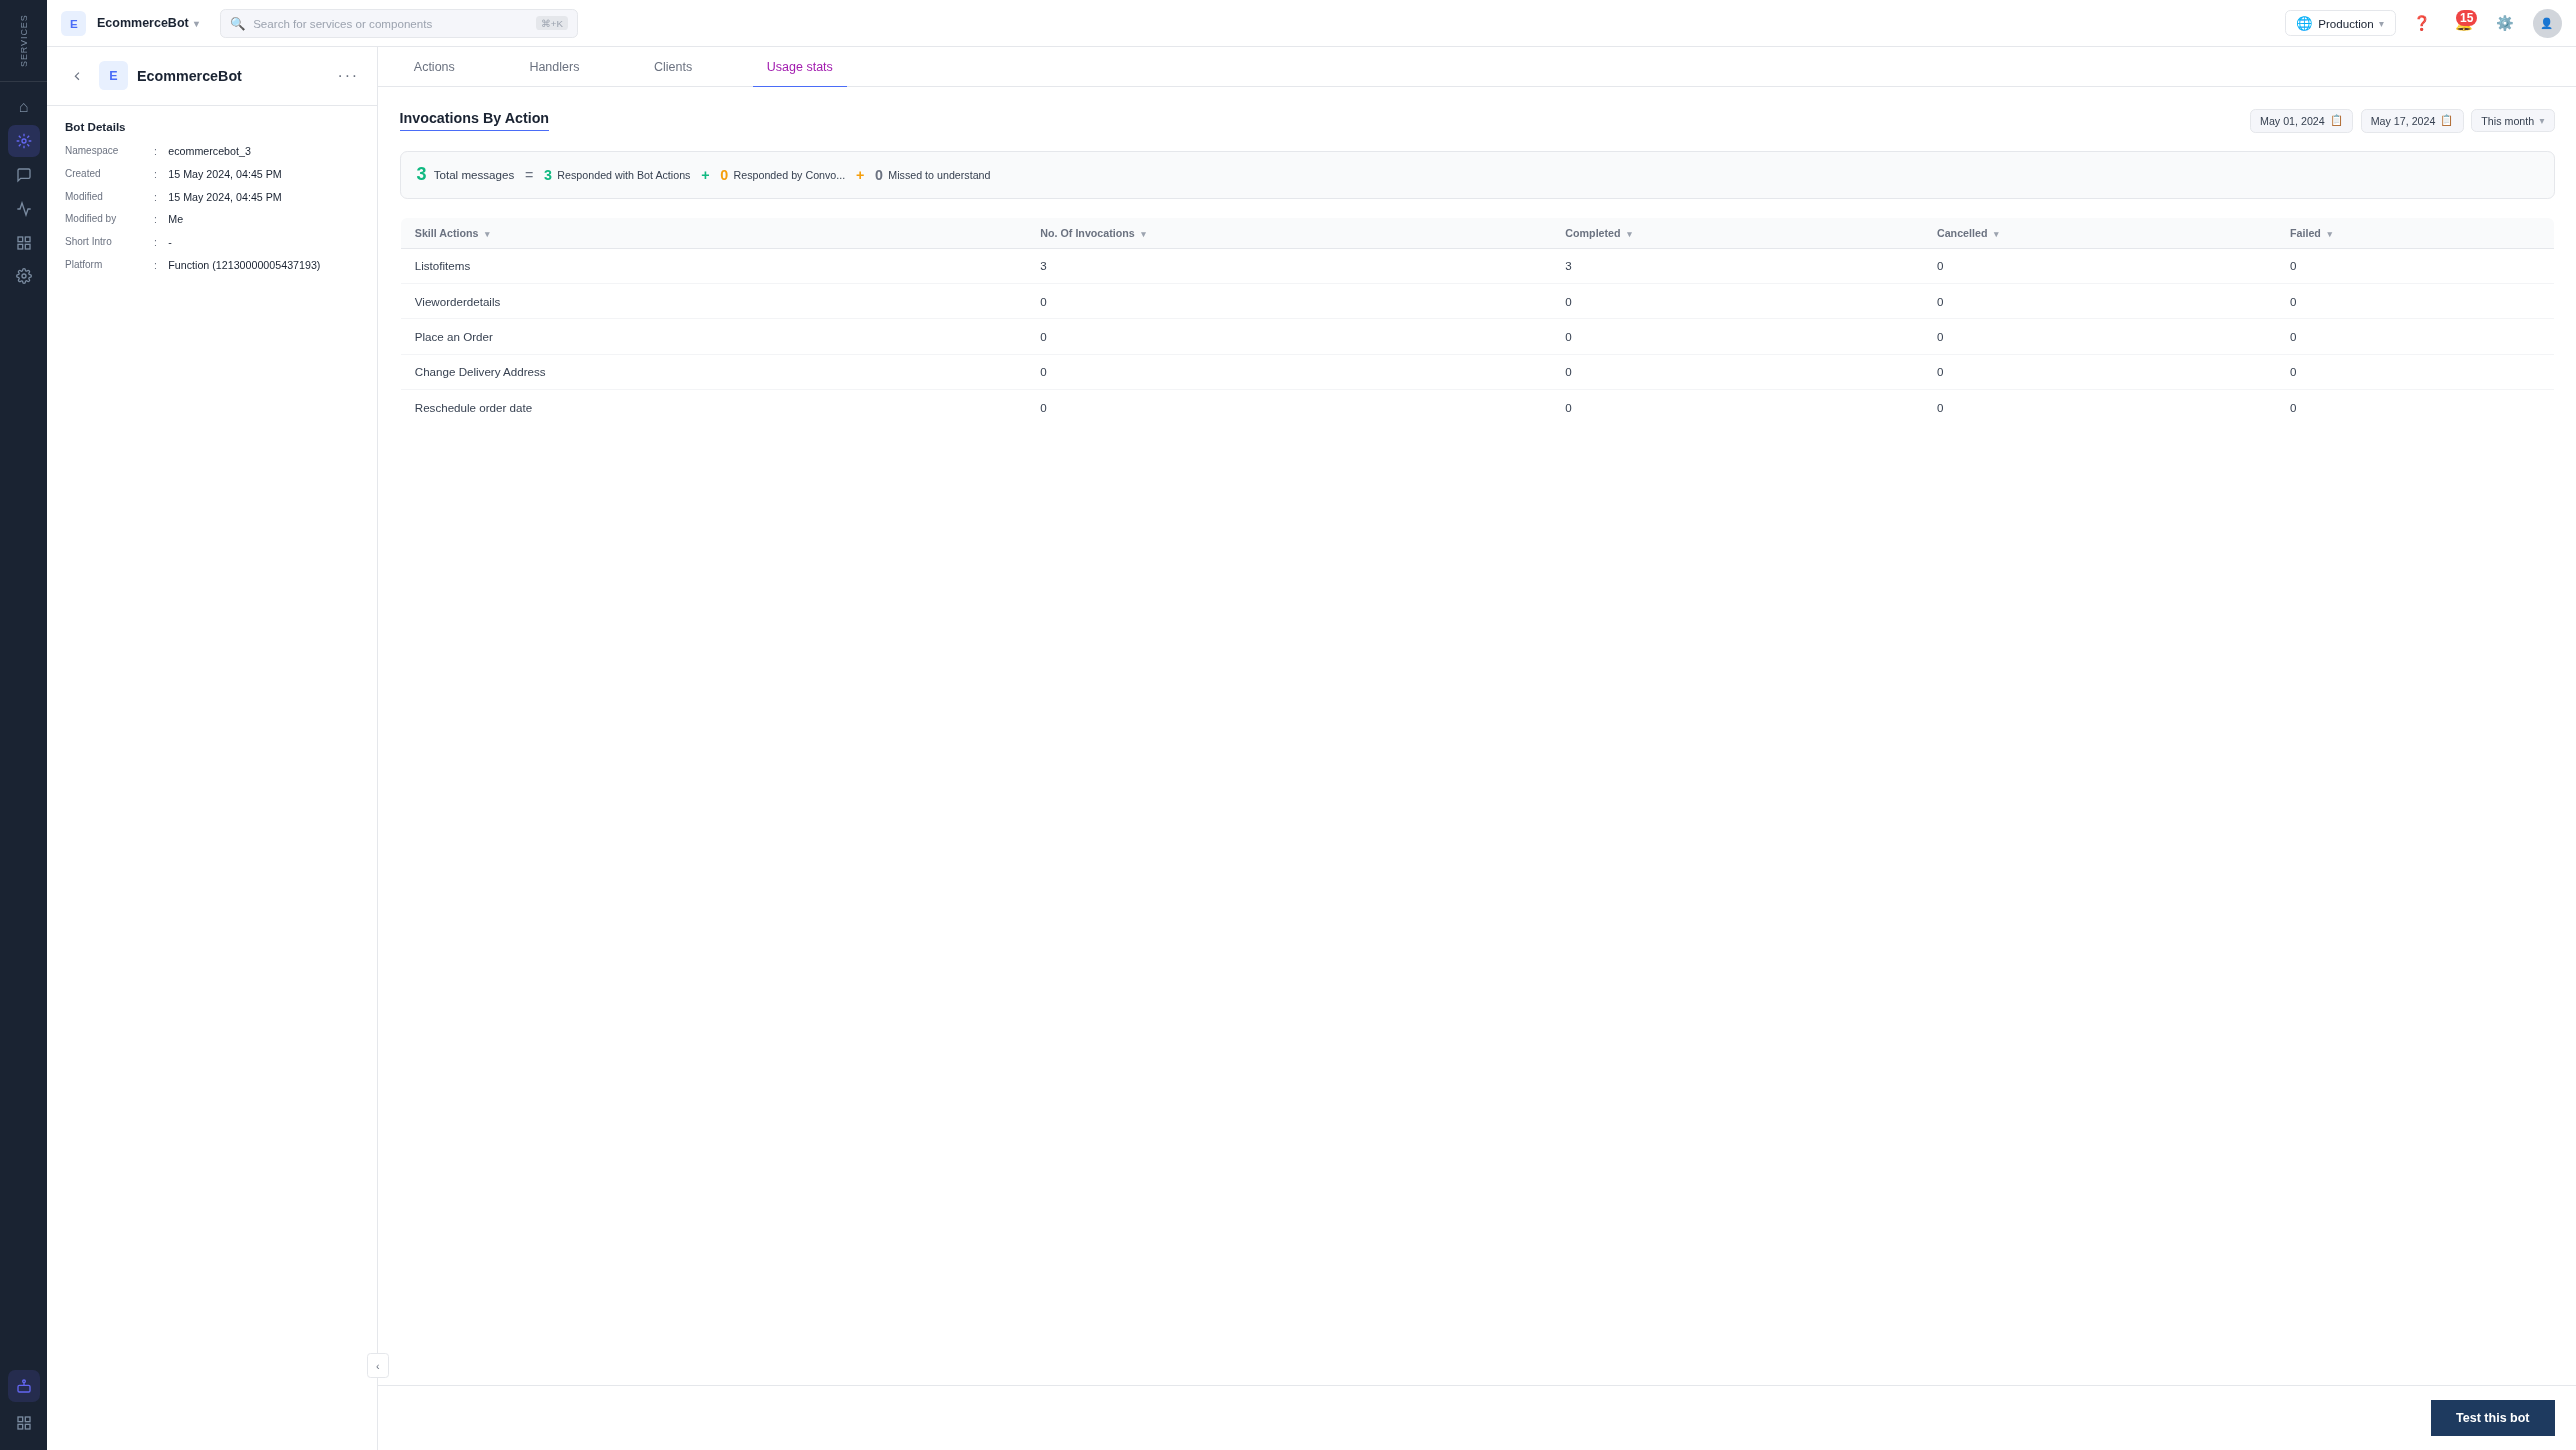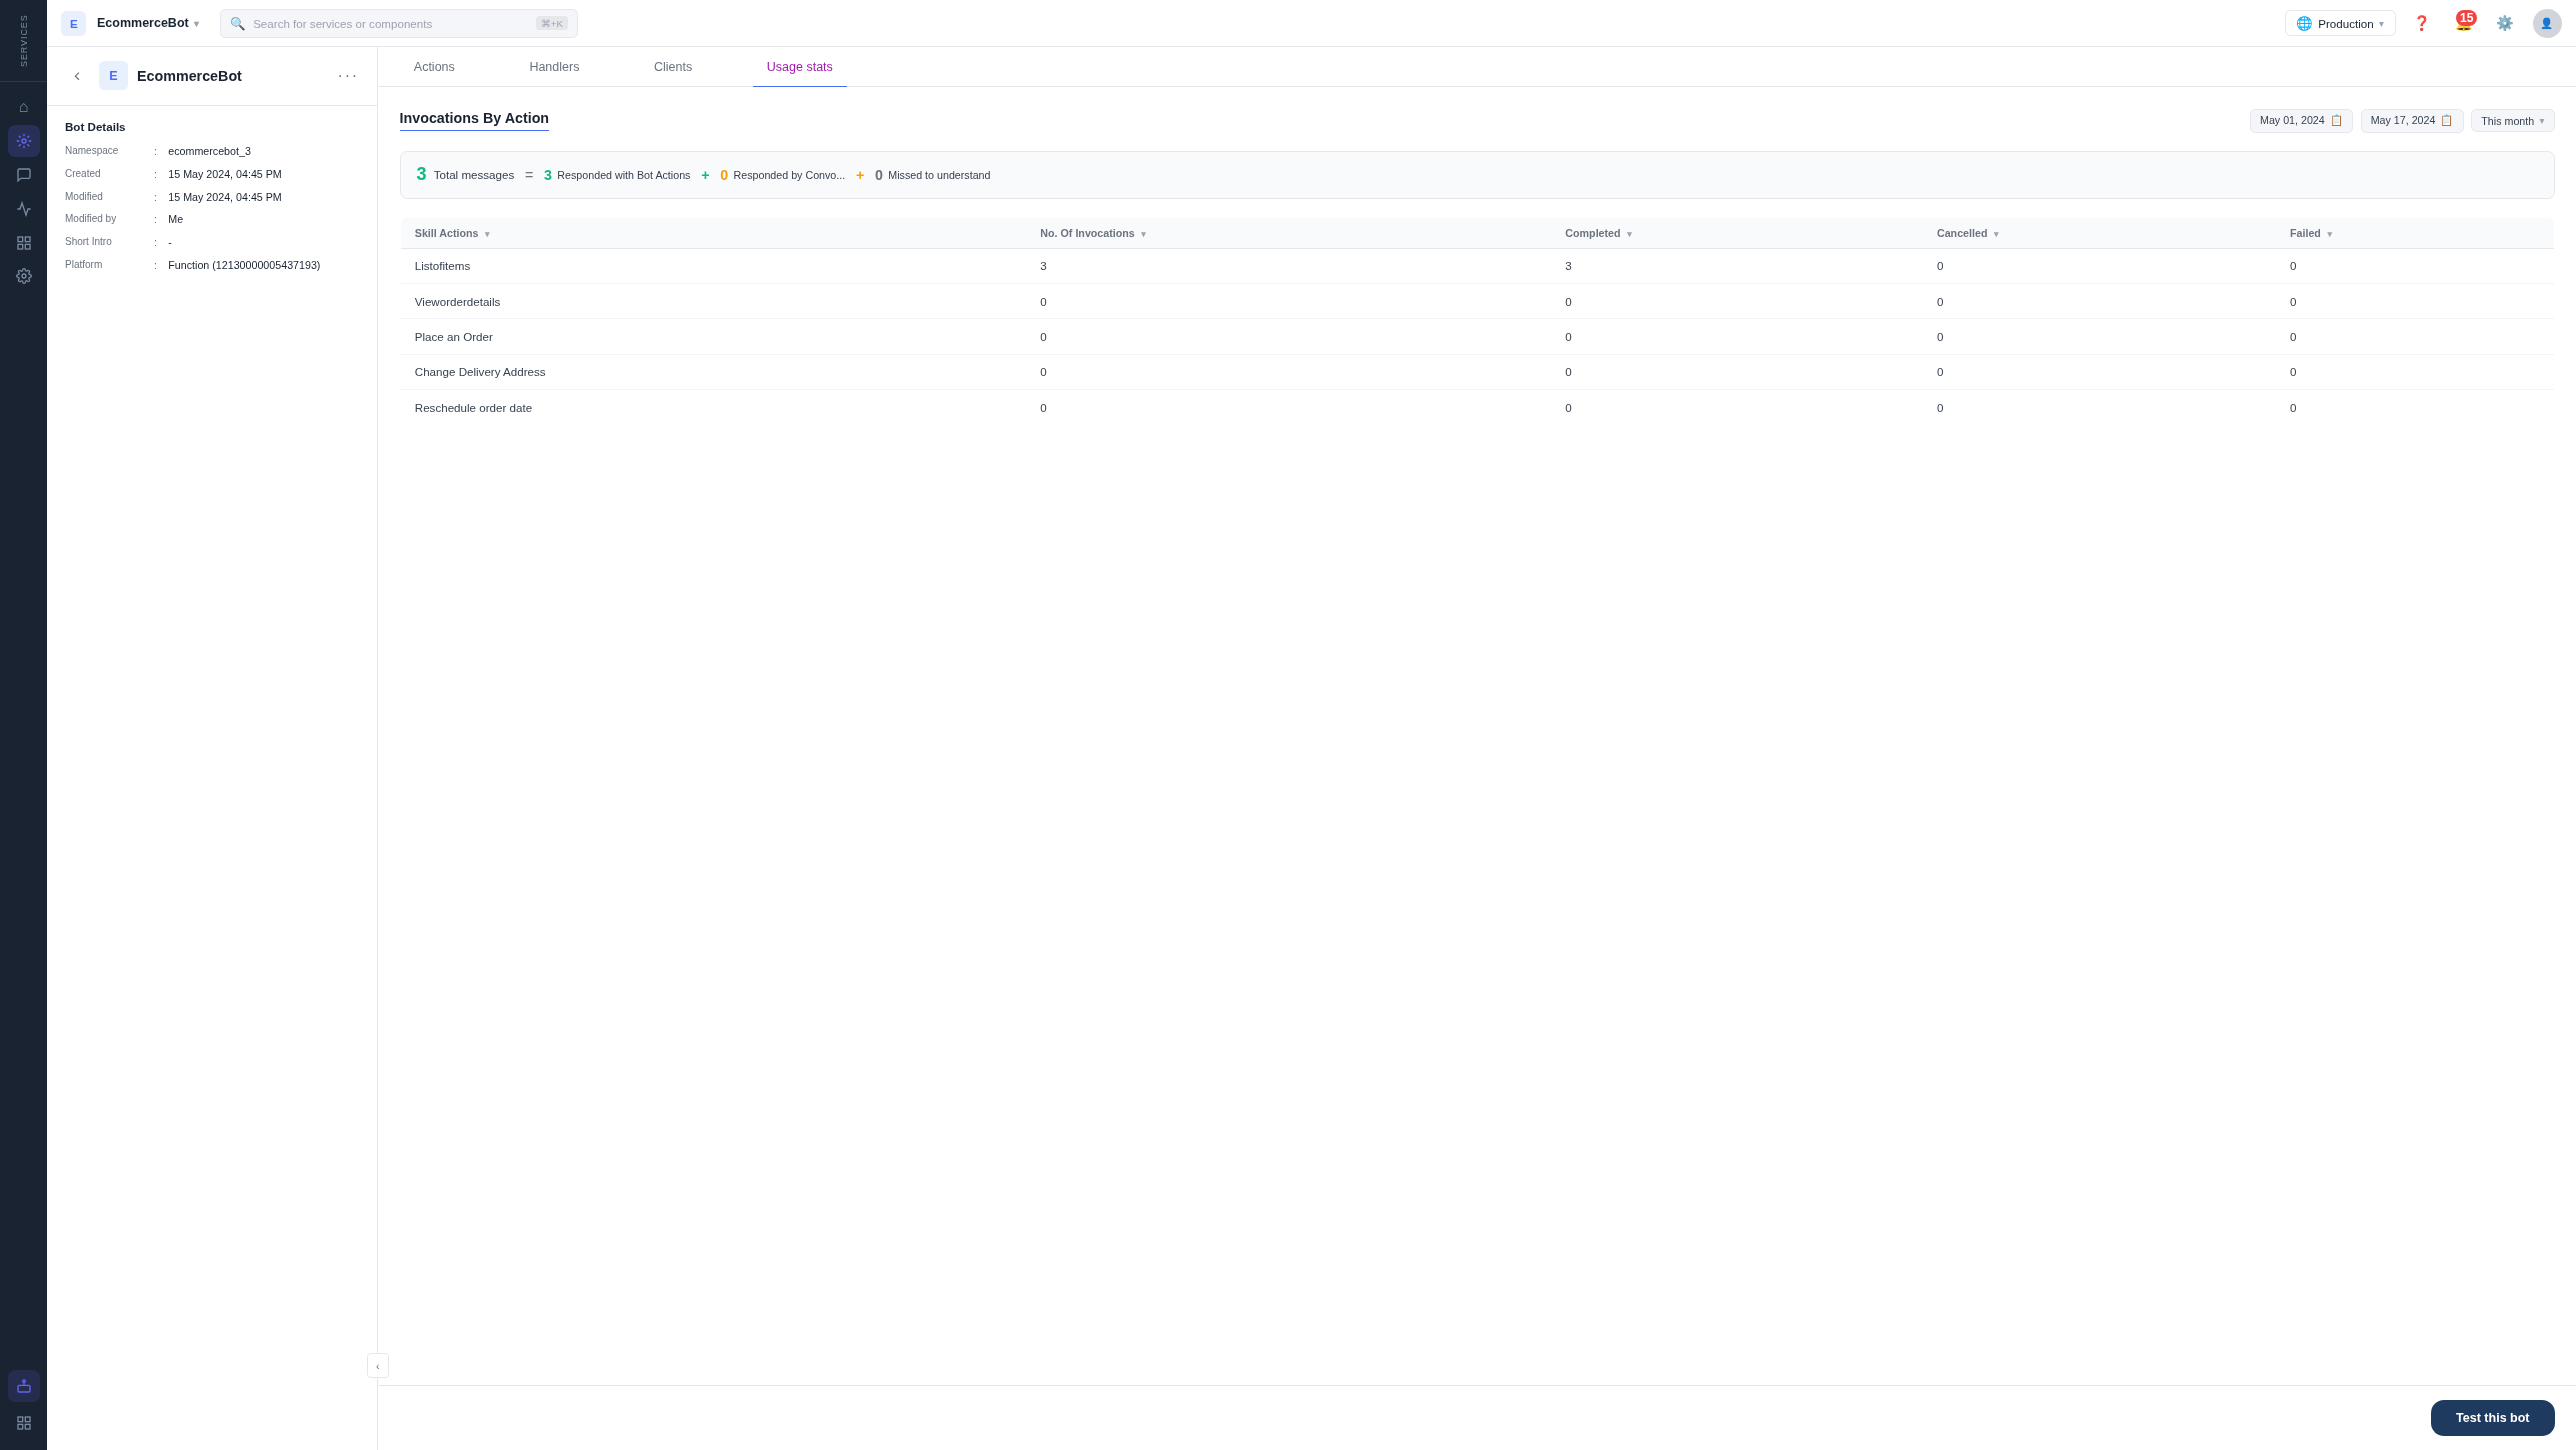--- a/index.html
+++ b/index.html
@@ -190,21 +190,21 @@
     }
     .invocations-title {
       font-size: 14.3px; font-weight: 700; color: #1a2332;
       border-bottom: 1.8px solid #4a6cf7;
       padding-bottom: 3.6px;
     }
     .date-controls {
       display: flex; align-items: center; gap: 7.2px;
     }
     .date-pill {
-      display: flex; align-items: flex-start; gap: 5.4px;
+      display: flex; align-items: center; gap: 5.4px;
       background: #f5f6fa; border: 0.9px solid #e5e7eb; border-radius: 5.4px;
       padding: 4.5px 9px; font-size: 10.7px; color: #374151; cursor: pointer;
     }
     .month-dropdown {
       display: flex; align-items: center; gap: 5.4px;
       background: #f5f6fa; border: 0.9px solid #e5e7eb; border-radius: 5.4px;
       padding: 4.5px 9px; font-size: 10.7px; color: #374151; cursor: pointer;
     }
 
     
@@ -271,21 +271,21 @@
     
     .bottom-bar {
       padding: 14.3px 21.5px;
       display: flex; justify-content: flex-end;
       background: #fff;
       border-top: 0.9px solid #e5e7eb;
       flex-shrink: 0;
     }
     .test-btn {
       background: #1e3a5f; color: #fff;
-      border: none; border-radius: 13px;
+      border: none; border-radius: 0;
       padding: 10.7px 25px; font-size: 12.5px; font-weight: 600;
       cursor: pointer;
     }
 
     
     .collapse-btn {
       position: absolute;
       bottom: 72px;
       left: 320px;
       width: 21.5px; height: 25px;

